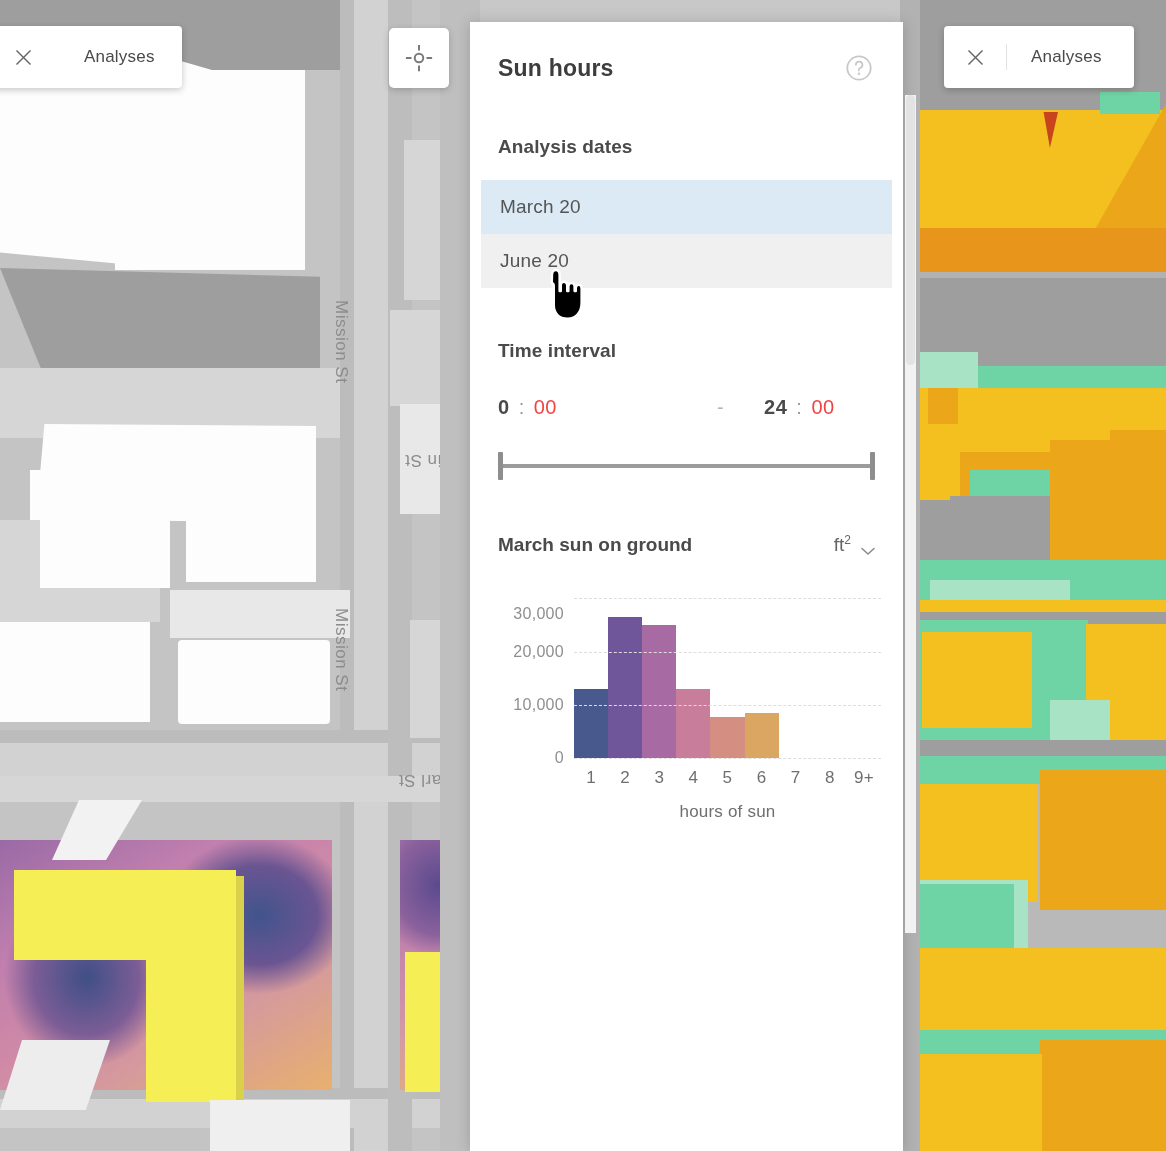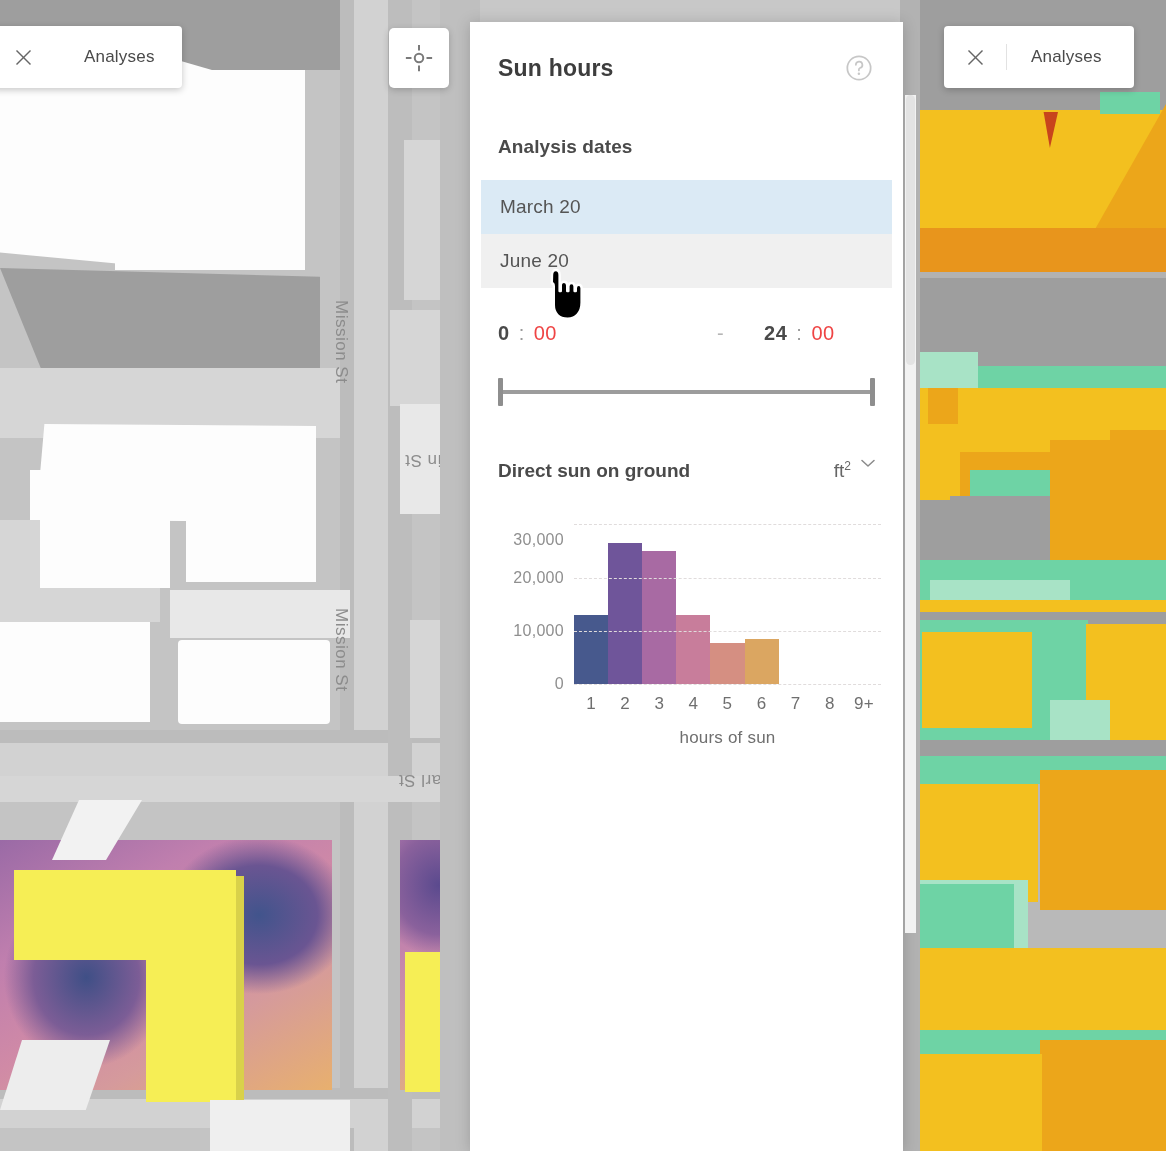--- a/index.html
+++ b/index.html
@@ -141,21 +141,21 @@
   }
   .slider-handle.lo { left: 0; }
   .slider-handle.hi { right: 0; }
 
   .chart-head {
     display: flex; align-items: center; justify-content: space-between;
     margin-top: 50px; padding: 0 28px 0 28px;
   }
   .chart-title { font-size: 19px; font-weight: bold; color: #4a4a4a; }
   .unit-select {
-    display: flex; align-items: flex-start; gap: 10px; cursor: pointer;
+    display: flex; align-items: flex-end; gap: 10px; cursor: pointer;
     font-size: 19px; color: #666;
   }
   .unit-select sup { font-size: 12px; }
   .caret { width: 14px; height: 9px; }
 
   
   #chart { position: relative; margin: 42px 0 0 0; height: 230px; }
   .plot {
     position: absolute; left: 104px; right: 22px; top: 0; height: 160px;
   }
@@ -347,20 +347,21 @@
       </svg>
     </div>
 
     <div class="section-title" id="analysis-dates-title">Analysis dates</div>
 
     <div class="date-list">
       <div class="date-row selected">March 20</div>
       <div class="date-row hovered">June 20</div>
     </div>
 
+    <div class="section-title" id="time-interval-title">Time interval</div>
 
     <div class="time-row">
       <div class="time-field">
         <span class="time-num">0</span>
         <span class="time-sep">:</span>
         <span class="time-min">00</span>
       </div>
       <div class="sp-a"></div>
       <div class="time-dash">-</div>
       <div class="sp-b"></div>
@@ -372,21 +373,21 @@
     </div>
 
     <div class="slider-wrap">
       <div class="slider-track"></div>
       <div class="slider-handle lo"></div>
       <div class="slider-handle hi"></div>
     </div>
 
     <div class="chart-head">
       <div class="chart-title">
-        <span>Direct sun on ground</span>
+        <span>March sun on ground</span>
       </div>
       <div class="unit-select">
         <span><span>ft</span><sup>2</sup></span>
         <svg class="caret" viewBox="0 0 14 9">
           <path d="M1 1.5 L7 7 L13 1.5" fill="none" stroke="#8a8a8a" stroke-width="1.5" stroke-linecap="round" stroke-linejoin="round"></path>
         </svg>
       </div>
     </div>
 
     <div id="chart">

